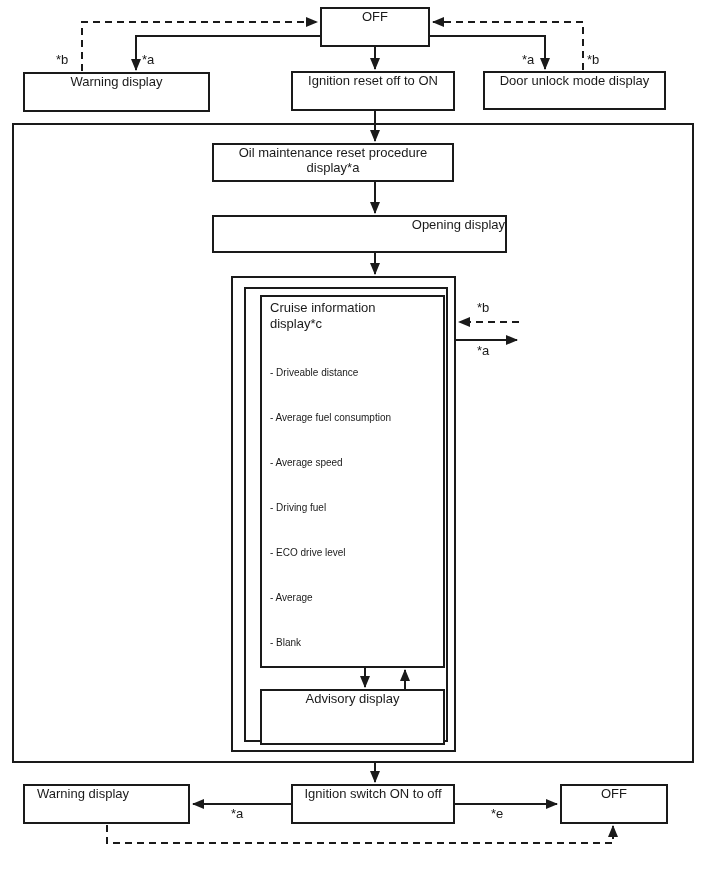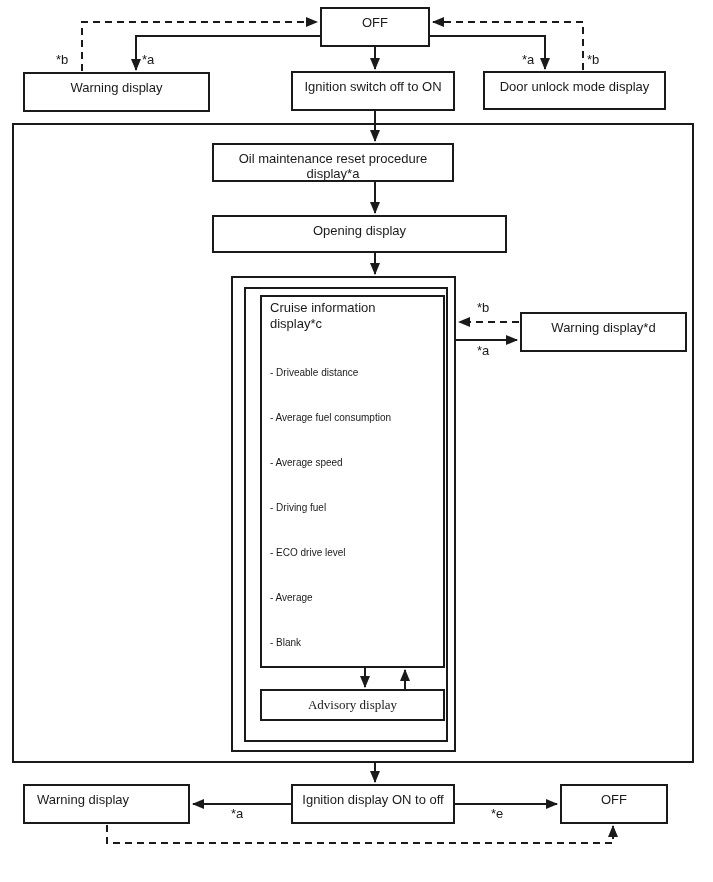--- a/index.html
+++ b/index.html
@@ -28,21 +28,20 @@
     height: 882px;
   }
   .box {
     position: absolute;
     box-sizing: border-box;
     border: 2px solid var(--line);
     background: var(--bg);
     font-size: 13px;
     line-height: 15px;
     text-align: center;
-    padding-top: 6px;
   }
   .frame {
     position: absolute;
     box-sizing: border-box;
     border: 2px solid var(--line);
     background: transparent;
   }
   .left-text {
     text-align: left;
     padding-left: 12px;
@@ -71,25 +70,25 @@
     font-size: 13px;
     line-height: 16px;
   }
   
   #off-top        { left: 320px; top: 7px;   width: 110px; height: 40px; }
   #warn-top-left  { left: 23px;  top: 72px;  width: 187px; height: 40px; }
   #ign-on         { left: 291px; top: 71px;  width: 164px; height: 40px; }
   #door-unlock    { left: 483px; top: 71px;  width: 183px; height: 39px; }
   #big-frame      { left: 12px;  top: 123px; width: 682px; height: 640px; }
   #oil-box        { left: 212px; top: 143px; width: 242px; height: 39px; }
-  #opening-box    { left: 212px; top: 215px; width: 295px; height: 38px; }
+  #opening-box    { left: 212px; top: 215px; width: 295px; height: 38px; text-align: right; }
   #grp-outer      { left: 231px; top: 276px; width: 225px; height: 476px; }
   #grp-inner      { left: 244px; top: 287px; width: 204px; height: 455px; }
   #cruise-box     { left: 260px; top: 295px; width: 185px; height: 373px; }
-  #advisory-box   { left: 260px; top: 689px; width: 185px; height: 32px; font-family: Liberation Serif, serif; }
+  #advisory-box   { left: 260px; top: 689px; width: 185px; height: 56px; }
   #warn-d         { left: 520px; top: 312px; width: 167px; height: 40px; }
   #warn-bot-left  { left: 23px;  top: 784px; width: 167px; height: 40px; }
   #ign-off        { left: 291px; top: 784px; width: 164px; height: 40px; }
   #off-bot        { left: 560px; top: 784px; width: 108px; height: 40px; }
   
   #ann-tl-b  { left: 55px;  top: 53px; }
   #ann-tl-a  { left: 141px; top: 53px; }
   #ann-tr-a  { left: 521px; top: 53px; }
   #ann-tr-b  { left: 586px; top: 53px; }
   #ann-mid-b { left: 476px; top: 301px; }
@@ -130,40 +129,39 @@
       <path d="M 455 804 L 557 804" marker-end="url(#arr)"></path>
     </g>
   </svg>
 
   <div id="big-frame" class="frame"></div>
   <div id="grp-outer" class="frame"></div>
   <div id="grp-inner" class="frame"></div>
 
   <div id="off-top" class="box">OFF</div>
   <div id="warn-top-left" class="box">Warning display</div>
-  <div id="ign-on" class="box">Ignition switch off to ON</div>
+  <div id="ign-on" class="box">Ignition reset off to ON</div>
   <div id="door-unlock" class="box">Door unlock mode display</div>
   <div id="oil-box" class="box">Oil maintenance reset procedure display*a</div>
   <div id="opening-box" class="box">Opening display</div>
 
   <div id="cruise-box" class="box">
     <div id="cruise-title">Cruise information display*c</div>
     <div class="citem" style="top:68px">- Driveable distance</div>
     <div class="citem" style="top:113px">- Average fuel consumption</div>
     <div class="citem" style="top:158px">- Average speed</div>
     <div class="citem" style="top:203px">- Driving fuel</div>
     <div class="citem" style="top:248px">- ECO drive level</div>
     <div class="citem" style="top:293px">- Average</div>
     <div class="citem" style="top:338px">- Blank</div>
   </div>
 
-  <div id="warn-d" class="box">Warning display*d</div>
   <div id="advisory-box" class="box">Advisory display</div>
   <div id="warn-bot-left" class="box left-text">Warning display</div>
-  <div id="ign-off" class="box">Ignition display ON to off</div>
+  <div id="ign-off" class="box">Ignition switch ON to off</div>
   <div id="off-bot" class="box">OFF</div>
 
   <div id="ann-tl-b" class="ann">*b</div>
   <div id="ann-tl-a" class="ann">*a</div>
   <div id="ann-tr-a" class="ann">*a</div>
   <div id="ann-tr-b" class="ann">*b</div>
   <div id="ann-mid-b" class="ann">*b</div>
   <div id="ann-mid-a" class="ann">*a</div>
   <div id="ann-bot-a" class="ann">*a</div>
   <div id="ann-bot-e" class="ann">*e</div>

